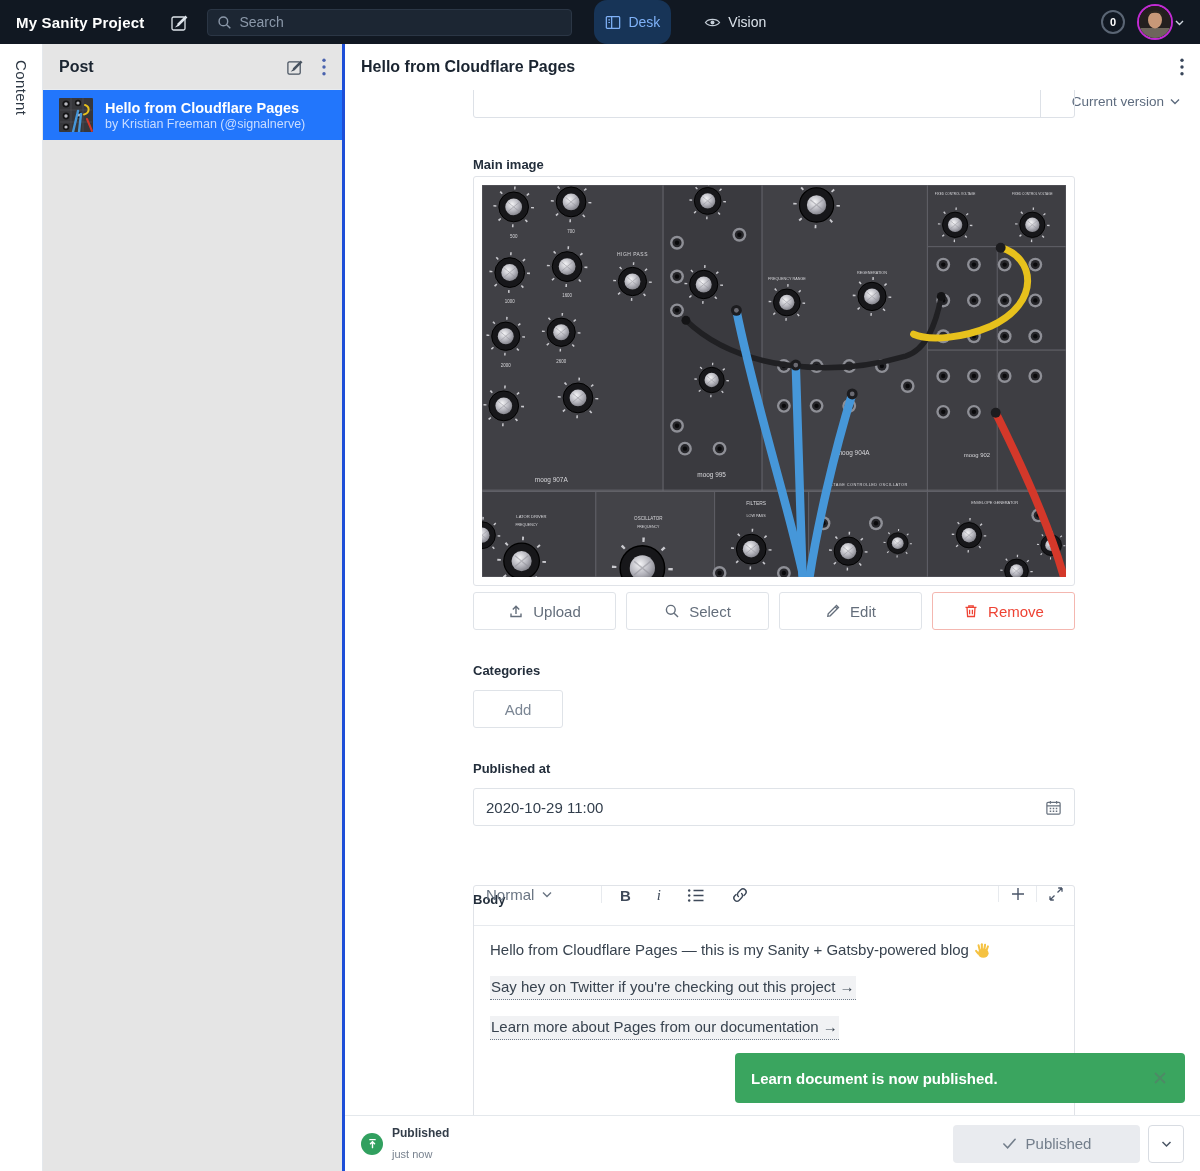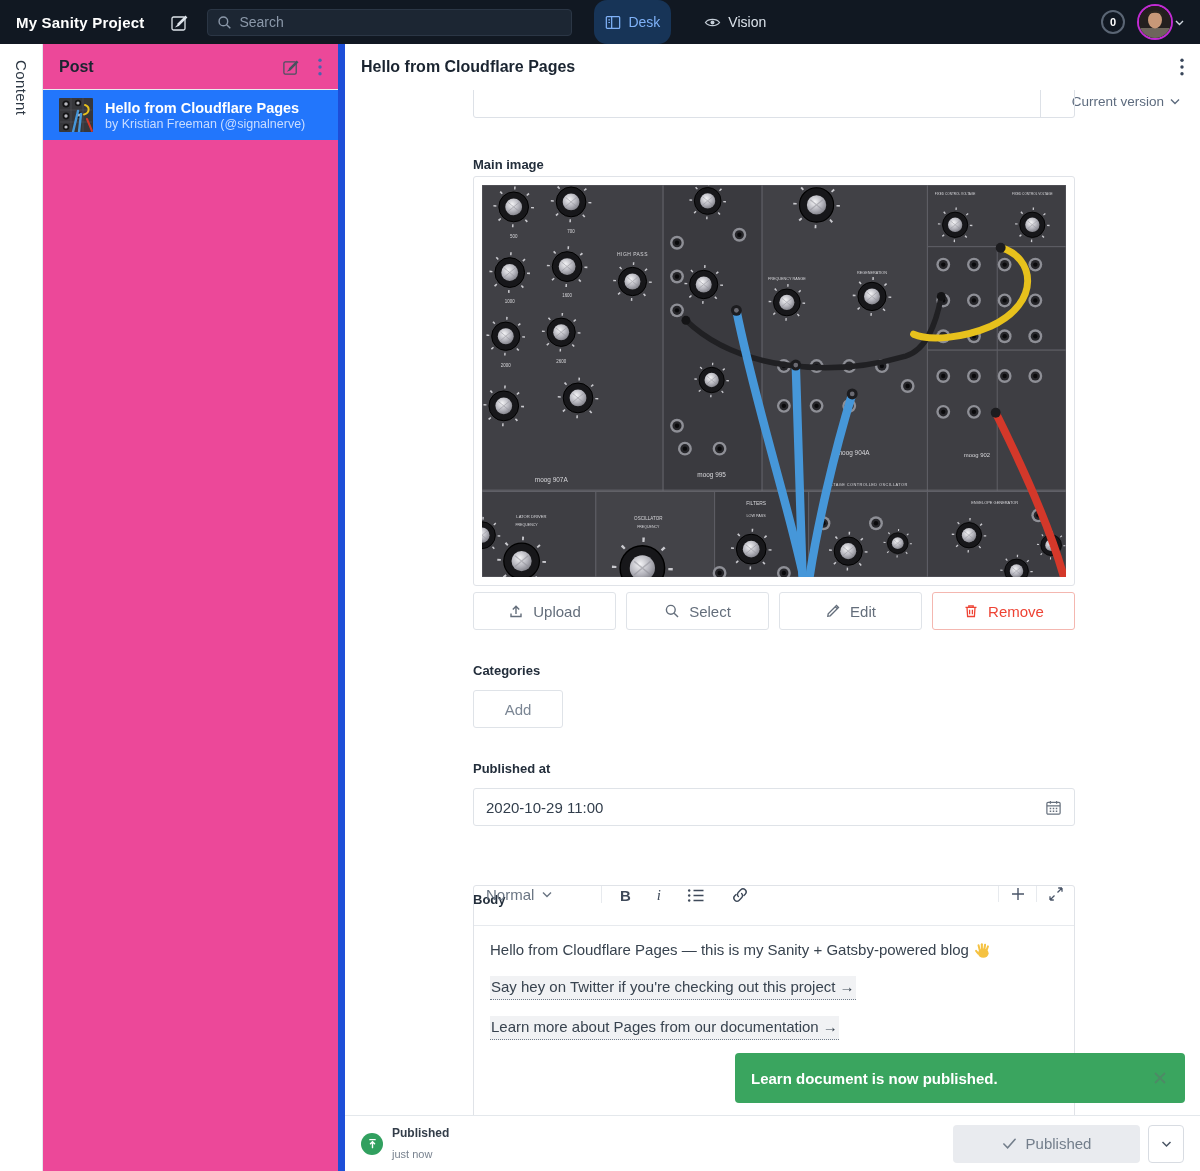--- a/index.html
+++ b/index.html
@@ -26,22 +26,22 @@
   .avatar-wrap { margin-left:14px; display:flex; align-items:center; gap:4px; cursor:pointer; }
   .avatar { width:32px; height:32px; border-radius:50%; box-shadow:0 0 0 2px #c22bd4; overflow:hidden; }
 
   
   .content-strip { position:absolute; top:44px; left:0; bottom:0; width:43px; background:#fff;
                    border-right:1px solid #e4e8ec; }
   .content-strip span { writing-mode:vertical-rl; display:block; margin:16px auto 0;
                         font-size:15px; color:#2e3844; letter-spacing:.4px; }
 
   
-  .post-panel { position:absolute; top:44px; left:43px; width:302px; bottom:0; background:#ec4899;
-                border-right:7px solid #1d4ed8; }
+  .post-panel { position:absolute; top:44px; left:43px; width:302px; bottom:0; background:#e5e5e5;
+                border-right:3px solid #1d4ed8; }
   .pp-header { height:46px; display:flex; align-items:center; padding:0 16px; border-bottom:1px solid #e9ecef; }
   .pp-title { flex:1; font-size:16px; font-weight:700; color:#1a2430; }
   .pp-ic { display:flex; align-items:center; margin-left:18px; cursor:pointer; }
   .pp-item { height:50px; background:#2276fc; display:flex; align-items:center; padding:0 12px 0 16px; gap:12px; cursor:pointer; }
   .pp-thumb { width:34px; height:34px; flex:0 0 34px; border-radius:1px; overflow:hidden; }
   .pp-item-title { font-size:14.5px; font-weight:600; color:#fff; line-height:18px; }
   .pp-item-sub { font-size:12.5px; color:#c9ddff; line-height:15px; }
 
   
   .doc-pane { position:absolute; top:44px; left:345px; right:0; bottom:0; background:#fff; }

